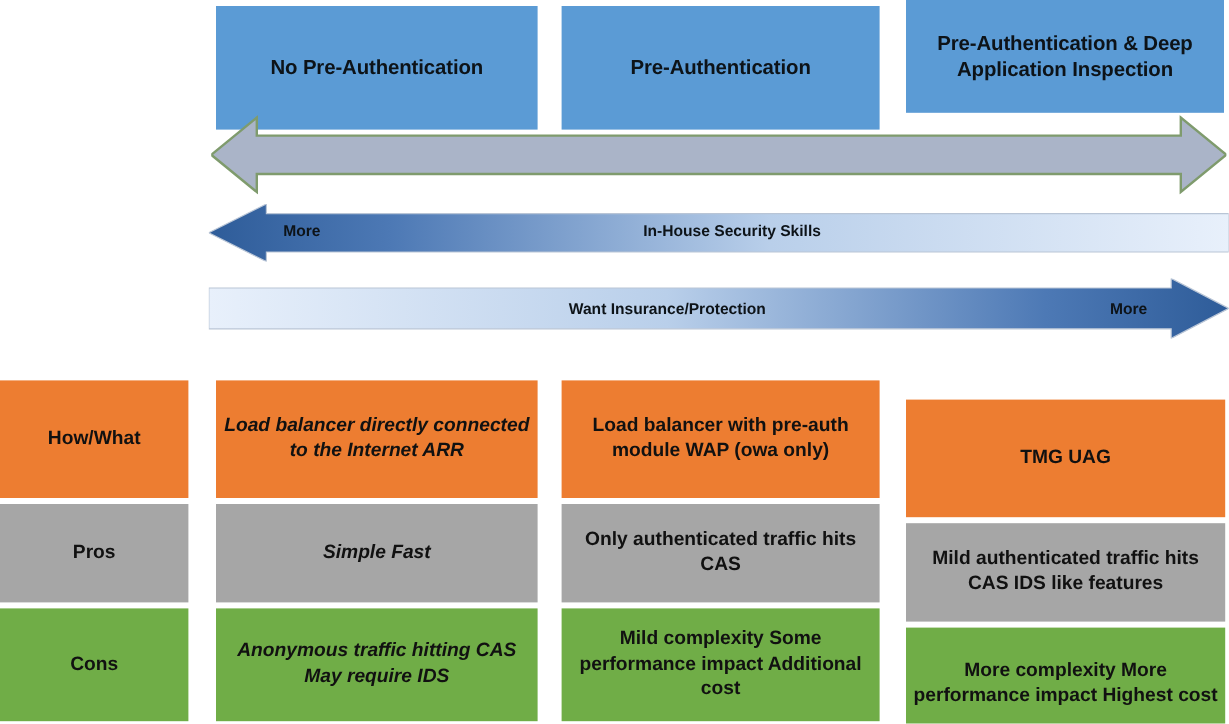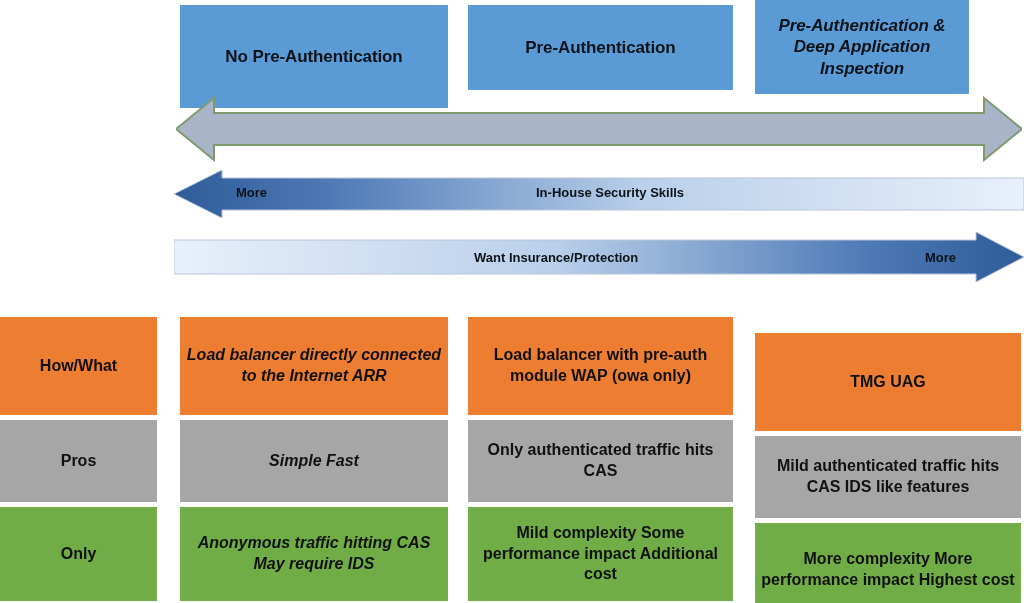--- a/index.html
+++ b/index.html
@@ -26,22 +26,22 @@
     text-align: center;
     font-weight: bold;
     font-size: 17px;
     line-height: 1.26;
     color: #0d1318;
     letter-spacing: -0.1px;
     box-sizing: border-box;
     padding: 2px 6px;
   }
   #cat-0 { left: 180px; top: 5px;  width: 268px; height: 103px; }
-  #cat-1 { left: 468px; top: 5px;  width: 265px; height: 85px; }
-  #cat-2 { left: 755px; top: 0px;  width: 214px; height: 94px; font-style: italic; }
+  #cat-1 { left: 468px; top: 5px;  width: 265px; height: 103px; }
+  #cat-2 { left: 755px; top: 0px;  width: 265px; height: 94px; }
 
   
   #double-arrow {
     position: absolute;
     left: 176px;
     top: 96px;
     width: 846px;
     height: 66px;
   }
 
@@ -163,19 +163,19 @@
   </div>
 
   <div class="m-row" id="row-pros">
     <div class="m-cell c0 label">Pros</div>
     <div class="m-cell c1">Simple Fast</div>
     <div class="m-cell c2">Only authenticated traffic hits CAS</div>
     <div class="m-cell c3">Mild authenticated traffic hits CAS IDS like features</div>
   </div>
 
   <div class="m-row" id="row-cons">
-    <div class="m-cell c0 label">Only</div>
+    <div class="m-cell c0 label">Cons</div>
     <div class="m-cell c1">Anonymous traffic hitting CAS May require IDS</div>
     <div class="m-cell c2">Mild complexity Some performance impact Additional cost</div>
     <div class="m-cell c3">More complexity More performance impact Highest cost</div>
   </div>
 
 </div>
 
 </body></html>

